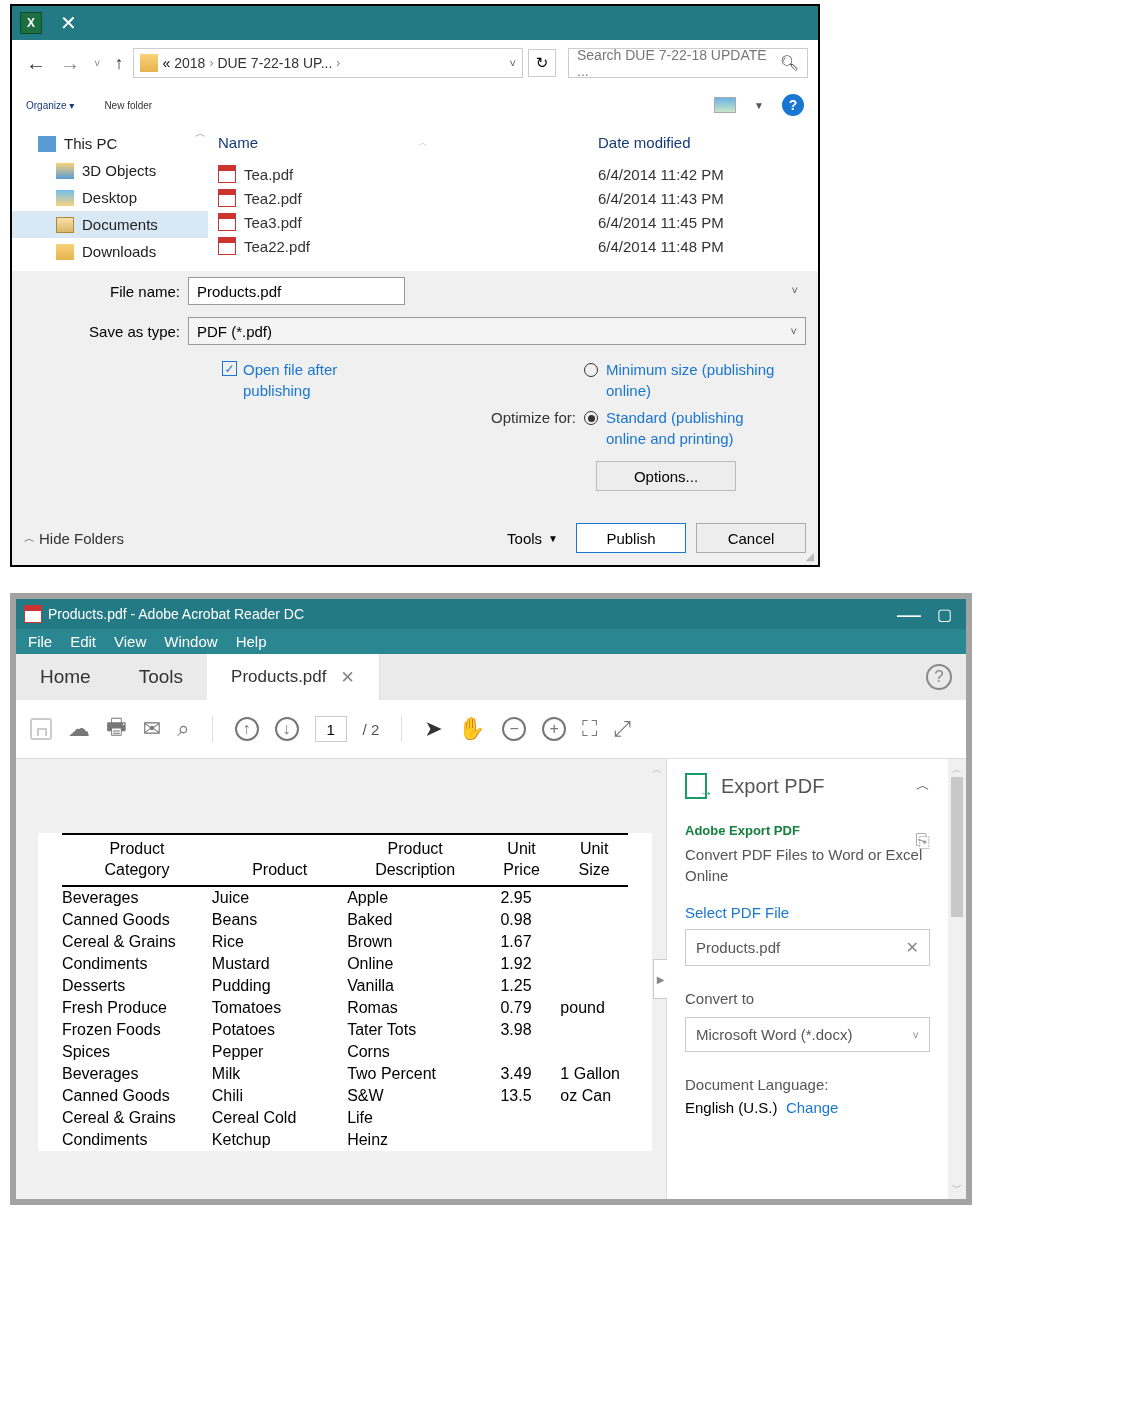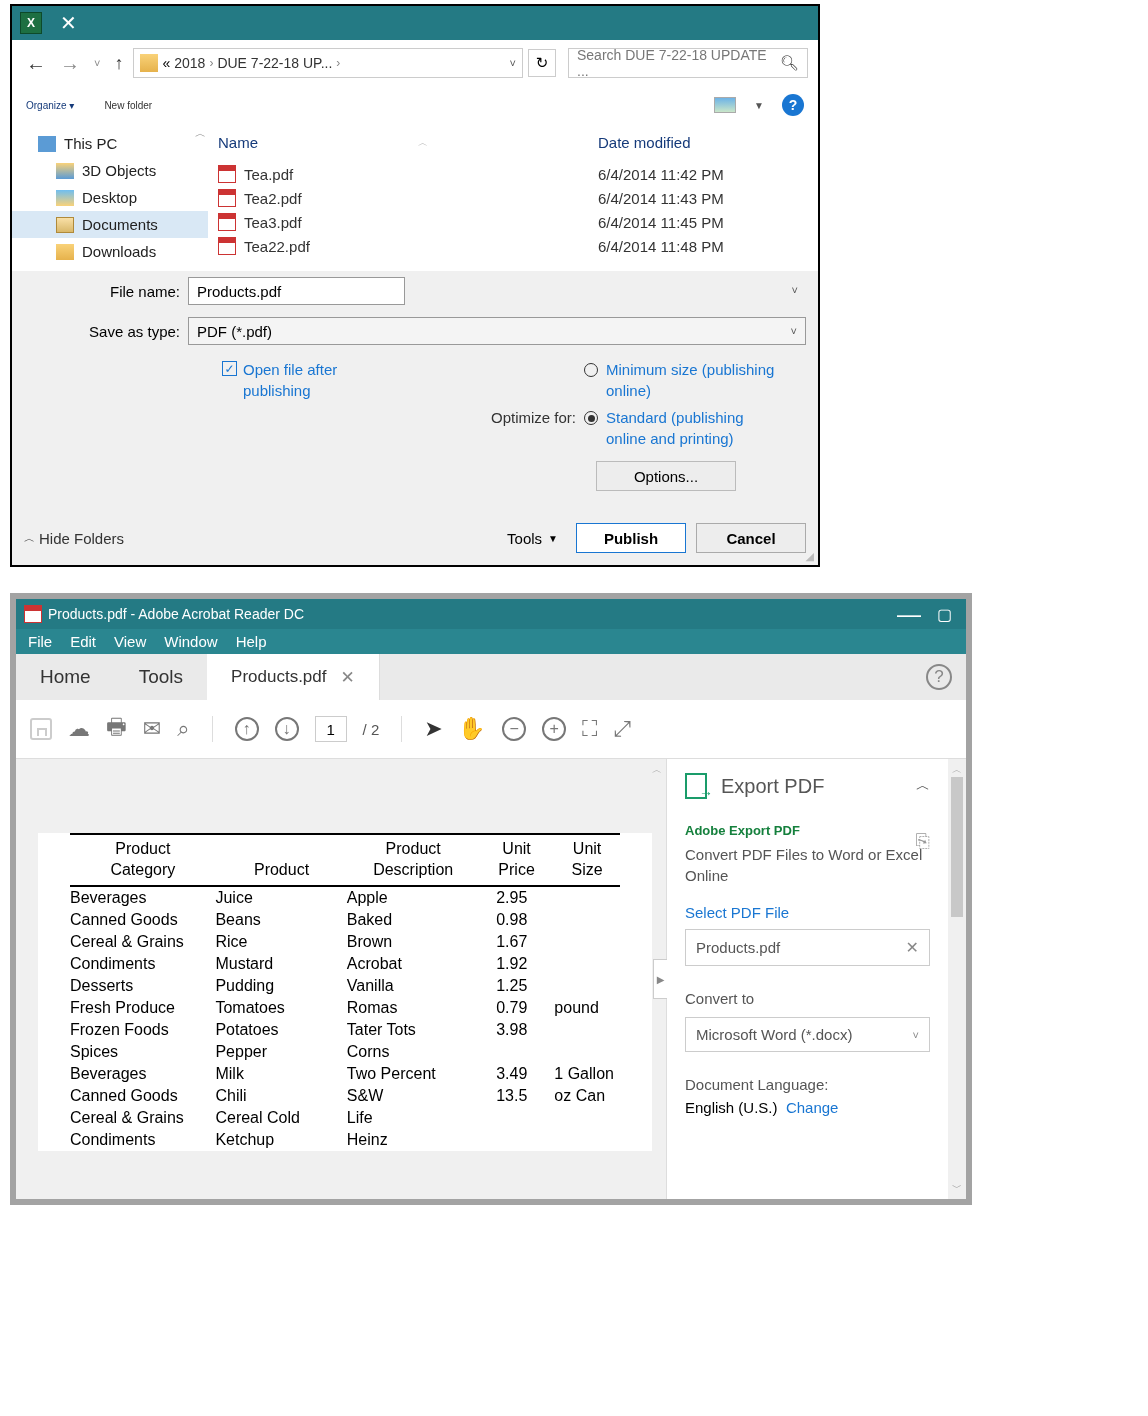--- a/index.html
+++ b/index.html
@@ -69,21 +69,21 @@
   .optrow { display:flex; align-items:flex-start; gap:8px; margin-bottom:6px;}
   .optlbl { font-size:15px; color:#333; text-align:right; width:110px; padding-top:2px;}
   .radio { width:14px;height:14px;border:1px solid #333; border-radius:50%; margin-top:4px; display:inline-flex; align-items:center; justify-content:center;}
   .radio.checked::after { content:''; width:7px;height:7px;background:#333;border-radius:50%;}
   .optbtn { width:140px; height:30px; background:#ededed; border:1px solid #bbb; font-size:15px; margin-left:130px; margin-top:6px;}
   
   .bottomrow { display:flex; align-items:center; padding: 14px 12px 12px; border-top: 0; background:#f0f0f0;}
   .hidef { font-size:15px; color:#333; display:flex; align-items:center; gap:4px;}
   .bottomrow .spacer { flex:1;}
   .toolslbl { font-size:15px; margin-right: 8px; display:flex; align-items:center; gap:6px;}
-  .btn { width:110px; height:30px; border:1px solid #aaa; background:#ededed; font-size:15px; margin-left:10px;font-weight:bold;}
+  .btn { width:110px; height:30px; border:1px solid #aaa; background:#ededed; font-size:15px; margin-left:10px;}
   .btn.pub { border:1px solid #1976d2; background:#fff;}
   .resize { position:absolute; right:4px; bottom:2px; color:#bbb; font-size:11px;}
   
   
   .acro { width: 962px; margin: 26px 0 0 10px; border: 6px solid #a3a3a3; }
   .acro .titlebar { background:#247a84; height:30px; padding:2px 8px;}
   .acro .pdfapp { width:18px;height:18px; border:1px solid #c33; background:#fff; position:relative; margin-right:6px;}
   .acro .pdfapp::before { content:''; position:absolute; top:0; left:0; width:100%; height:5px; background:#c33;}
   .acro .titlebar .min { margin-left:auto; padding:0 10px; font-size:24px; line-height:14px;}
   .acro .menubar { background:#2a8690; color:#fff; display:flex; gap:18px; padding: 4px 12px; font-size:15px;}
@@ -97,21 +97,21 @@
   .tool.disk { width:22px;height:22px;border:2px solid #ccc; border-radius:3px; position:relative;}
   .tool .inner { position:absolute; bottom:2px; left:5px; width:10px; height:8px; border:2px solid #ccc; border-bottom:none;}
   .vsep { width:1px; height:26px; background:#ddd; margin: 0 6px;}
   .pgnum { width:32px; height:26px; border:1px solid #ccc; text-align:center; font-size:15px;}
   .pgtot { font-size:15px; color:#555;}
   .circle { width:24px;height:24px;border:2px solid #777;border-radius:50%;display:inline-flex;align-items:center;justify-content:center; font-size:16px; color:#777;}
   
   .acro .docarea { display:flex; height: 440px; }
   .pdfpane { flex:1; background:#f0f0f0; padding: 20px 0 0 0; position:relative; overflow:hidden;}
   .pdfpane .scrollup { position:absolute; right:4px; top:4px; color:#999; font-size:10px;}
-  .pdfpage { background:#fff; margin: 54px 14px 0 22px; padding: 0 32px; }
+  .pdfpage { background:#fff; margin: 54px 14px 0 22px; padding: 0 24px; }
   .ptable .phead { display:flex; border-top:2px solid #000; border-bottom:2px solid #000; font-size:16px; padding:4px 0;}
   .ptable .phead .ph { text-align:center; line-height:1.3;}
   .ptable .prow { display:flex; font-size:16px; padding:2px 0;}
   .ptable .c1{width:155px;} .ptable .c2{width:140px;} .ptable .c3{width:140px;} .ptable .c4{width:80px;text-align:left;} .ptable .c5{width:70px;}
   .ptable .prow .c4 { text-align:left; padding-left:18px;}
   
   .rhs { width:300px; border-left:1px solid #ddd; background:#fff; display:flex;}
   .rhscol { flex:1; padding: 14px 18px; position:relative;}
   .rhscol h3 { font-size:20px; color:#555; font-weight:normal; display:flex; align-items:center;}
   .exporticn { width:22px;height:26px;border:2px solid #1a9c6a; position:relative; margin-right:14px;}
@@ -374,21 +374,21 @@
               <div class="prow">
                 <div class="c1">Cereal &amp; Grains</div>
                 <div class="c2">Rice</div>
                 <div class="c3">Brown</div>
                 <div class="c4">1.67</div>
                 <div class="c5"></div>
               </div>
               <div class="prow">
                 <div class="c1">Condiments</div>
                 <div class="c2">Mustard</div>
-                <div class="c3">Acrobat</div>
+                <div class="c3">Online</div>
                 <div class="c4">1.92</div>
                 <div class="c5"></div>
               </div>
               <div class="prow">
                 <div class="c1">Desserts</div>
                 <div class="c2">Pudding</div>
                 <div class="c3">Vanilla</div>
                 <div class="c4">1.25</div>
                 <div class="c5"></div>
               </div>

